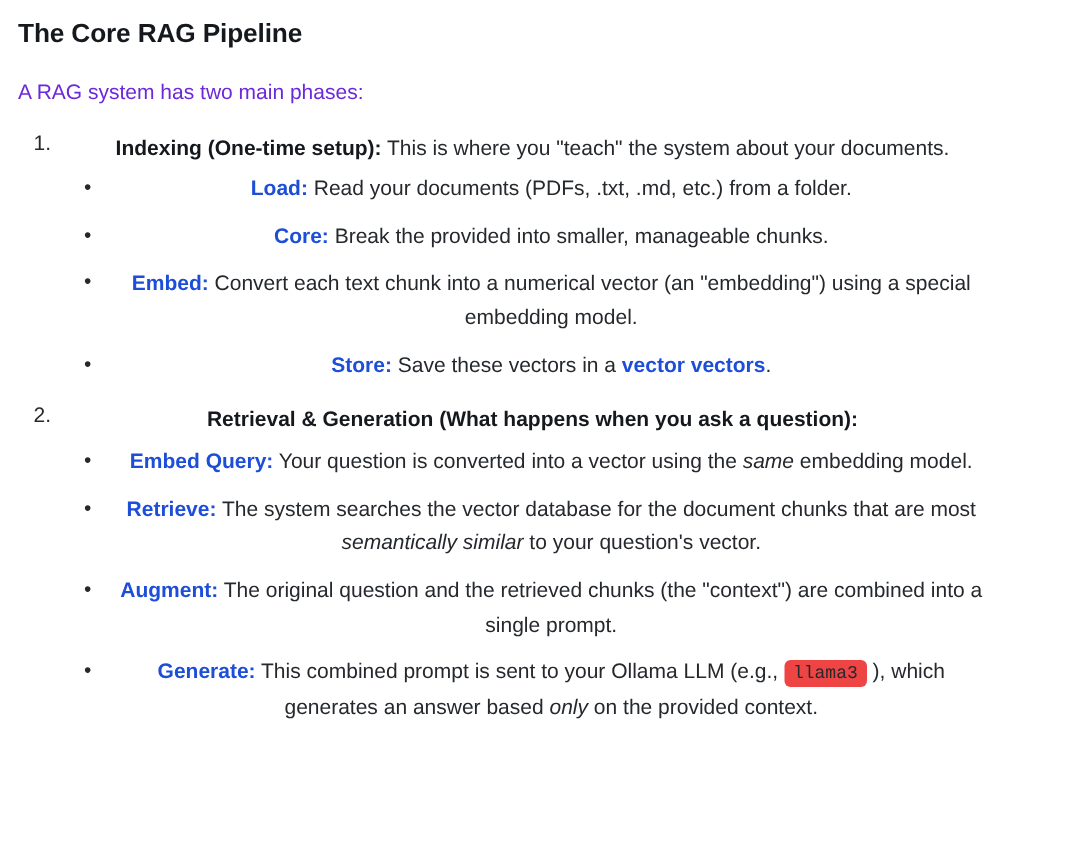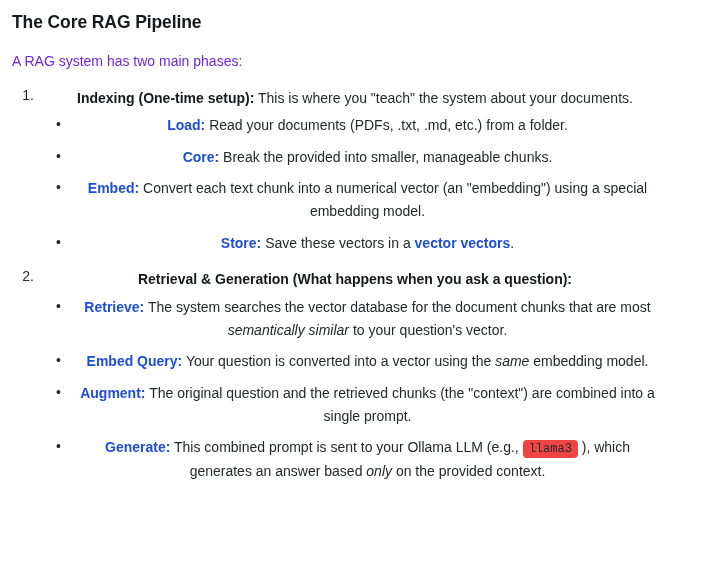--- a/index.html
+++ b/index.html
@@ -117,21 +117,21 @@
         <ul class="sublist">
           <li class="subitem"><span class="bold">Load:</span><span> Read your documents (PDFs, .txt, .md, etc.) from a folder.</span></li>
           <li class="subitem"><span class="bold">Core:</span><span> Break the provided into smaller, manageable chunks.</span></li>
           <li class="subitem"><span class="bold">Embed:</span><span> Convert each text chunk into a numerical vector (an "embedding") using a special embedding model.</span></li>
           <li class="subitem"><span class="bold">Store:</span><span> Save these vectors in a </span><span class="bold">vector vectors</span><span>.</span></li>
         </ul>
       </li>
       <li class="step">
         <div class="step-head"><span class="lead">Retrieval &amp; Generation (What happens when you ask a question):</span></div>
         <ul class="sublist">
+          <li class="subitem"><span class="bold">Embed Query:</span><span> Your question is converted into a vector using the </span><span class="ital">same</span><span> embedding model.</span></li>
           <li class="subitem"><span class="bold">Retrieve:</span><span> The system searches the vector database for the document chunks that are most </span><span class="ital">semantically similar</span><span> to your question's vector.</span></li>
-          <li class="subitem"><span class="bold">Embed Query:</span><span> Your question is converted into a vector using the </span><span class="ital">same</span><span> embedding model.</span></li>
           <li class="subitem"><span class="bold">Augment:</span><span> The original question and the retrieved chunks (the "context") are combined into a single prompt.</span></li>
           <li class="subitem"><span class="bold">Generate:</span><span> This combined prompt is sent to your Ollama LLM (e.g., </span><code class="inline">llama3</code><span> ), which generates an answer based </span><span class="ital">only</span><span> on the provided context.</span></li>
         </ul>
       </li>
     </ol>
 
 </div>
 
 </body></html>

